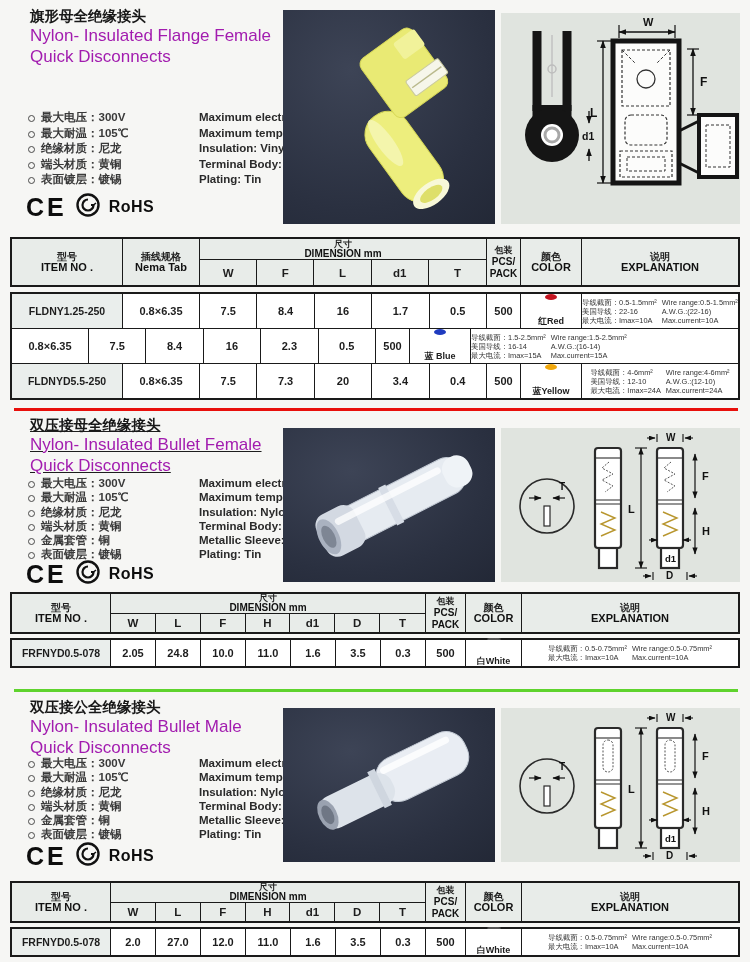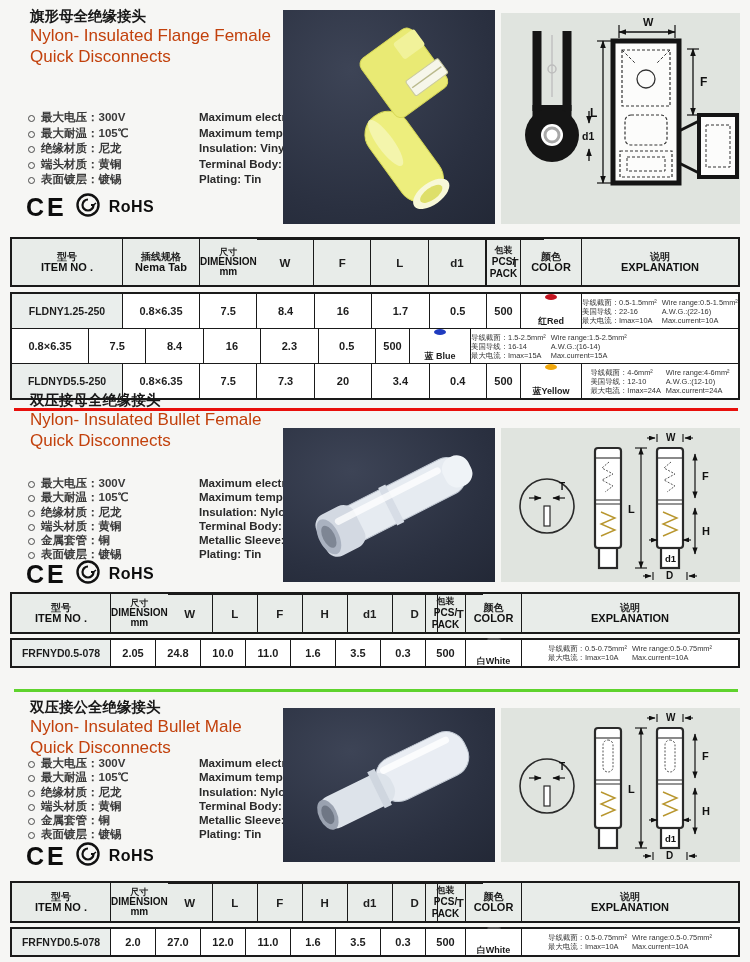--- a/index.html
+++ b/index.html
@@ -1,21 +1,21 @@
 <!DOCTYPE html>
 <html><head>
 <meta charset="utf-8">
 <style>
   html,body{margin:0;padding:0;}
   #page{position:relative;width:750px;height:962px;background:#f6f6f4;overflow:hidden;
         font-family:"Liberation Sans",sans-serif;color:#1d1d1d;}
   .abs{position:absolute;}
   
   .t-cn{font-size:14.5px;font-weight:700;color:#181818;line-height:17px;}
-  .t-en{font-size:17px;font-weight:500;color:#c2410c;line-height:21px;}
+  .t-en{font-size:17px;font-weight:500;color:#a21caf;line-height:21px;}
   
   .spec-row{display:flex;align-items:center;margin-bottom:3px;font-size:11.5px;line-height:12.5px;}
   .specs.tight .spec-row{margin-bottom:1.8px;}
   .bullet{width:5px;height:5px;border:1.6px solid #4a4a4a;border-radius:50%;margin:2.5px 6px 0 0;flex:none;}
   .spec-cn{width:158px;color:#3a3a3a;font-weight:600;flex:none;}
   .spec-en{color:#2a2a2a;font-weight:600;}
   
   .certs{display:flex;align-items:center;gap:8px;}
   .ce{font-size:25px;font-weight:700;letter-spacing:3px;color:#0d0d0d;}
   .rohs{font-size:16px;font-weight:800;color:#0d0d0d;letter-spacing:0.5px;}
@@ -24,21 +24,21 @@
   .drawing{background:#e0e4df;}
   
   .divider{position:absolute;left:14px;right:12px;}
   
   .thead{display:flex;border:2px solid #1a1a1a;background:#e8ece9;box-sizing:border-box;}
   .hcell{border-right:1.6px solid #1a1a1a;display:flex;flex-direction:column;align-items:center;
          justify-content:center;box-sizing:border-box;}
   .hcell:last-child{border-right:none;}
   .h-cn{font-size:10px;color:#222;font-weight:600;line-height:11px;}
   .h-en{font-size:11px;font-weight:700;line-height:11.5px;color:#111;text-align:center;}
-  .dimgroup{display:flex;flex-direction:row;border-right:1.6px solid #1a1a1a;box-sizing:border-box;}
+  .dimgroup{display:flex;flex-direction:column;border-right:1.6px solid #1a1a1a;box-sizing:border-box;}
   .dimtop{display:flex;flex-direction:column;align-items:center;justify-content:center;}
   .dimtop .h-cn{font-size:9px;line-height:9px;}
   .dimtop .h-en{font-size:10px;line-height:10px;}
   .dimcols{flex:1;display:flex;border-top:1.6px solid #1a1a1a;}
   .dimcol{display:flex;align-items:center;justify-content:center;font-size:11.5px;font-weight:700;
           border-right:1.6px solid #1a1a1a;box-sizing:border-box;}
   .dimcol:last-child{border-right:none;}
   .tbody{border:2px solid #1a1a1a;background:#fff;box-sizing:border-box;}
   .trow{display:flex;}
   .trow + .trow{border-top:1.6px solid #1a1a1a;}
@@ -268,21 +268,21 @@
 最大电流：Imax=24A</div>
         <div class="pre">Wire range:4-6mm²
 A.W.G.:(12-10)
 Max.current=24A</div>
       </div>
     </div>
   </div>
 
   <div class="divider" style="top:408px;height:2.5px;background:#e8100c;"></div>
 
-  <div class="abs" style="left:30px;top:392px;">
+  <div class="abs" style="left:30px;top:417px;text-decoration:underline;">
     <div class="t-cn">双压接母全绝缘接头</div>
     <div class="t-en">Nylon- Insulated Bullet Female</div>
     <div class="t-en">Quick Disconnects</div>
   </div>
 
   <div class="abs specs tight" style="left:28px;top:477px;">
     <div class="spec-row">
         <span class="bullet"></span>
         <span class="spec-cn">最大电压：300V</span>
         <span class="spec-en">Maximum electrical rating: 300volts</span>

